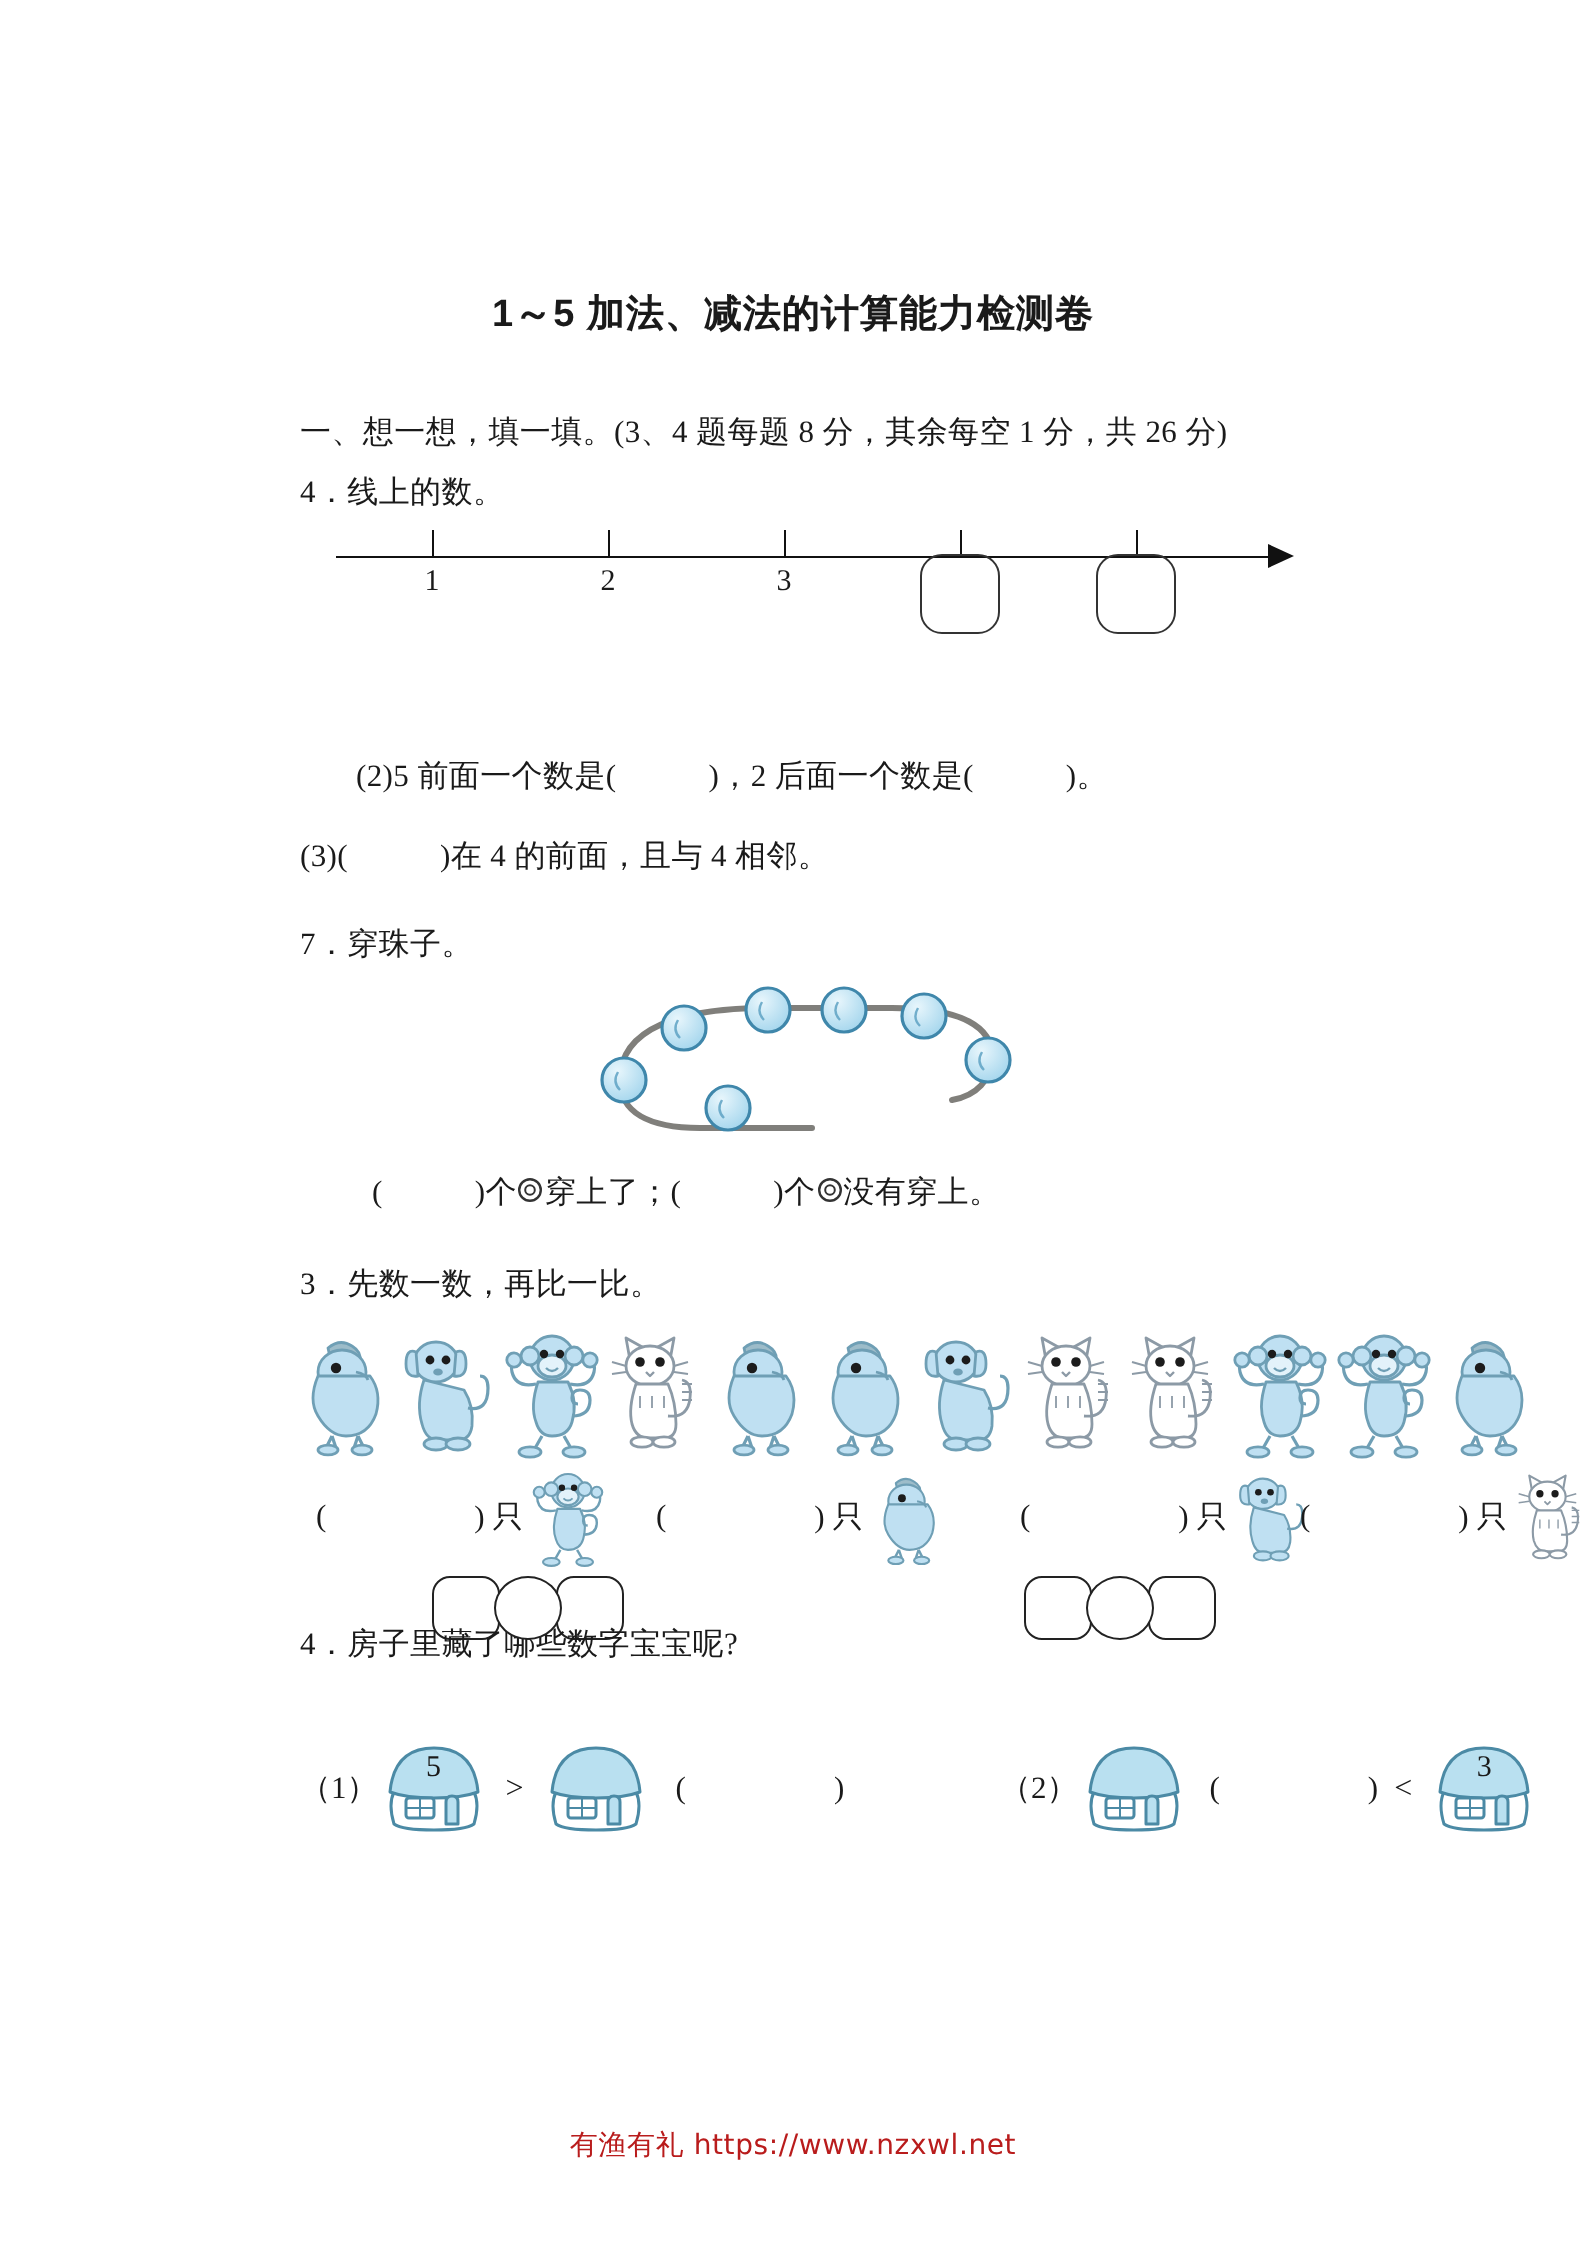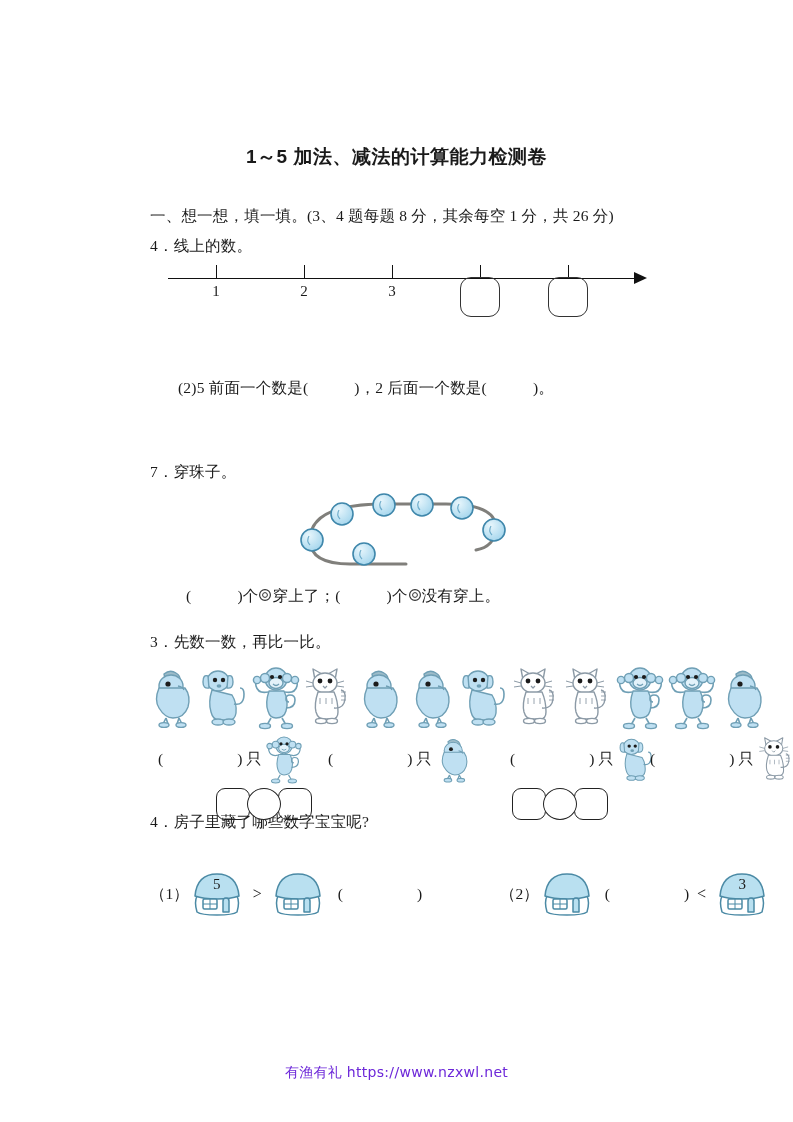--- a/index.html
+++ b/index.html
@@ -114,21 +114,21 @@
   .hrow-item { position: absolute; top: 0; white-space: nowrap; font-size: 15.5px; display: flex; align-items: center; }
   .house { width: 56px; height: 52px; display: inline-block; }
   .op { font-size: 16px; margin: 0 8px; font-family: "Liberation Serif", serif; }
   .paren { font-size: 15.5px; }
 
   
   .footer {
     position: absolute; left: 0; right: 0; top: 1064px;
     text-align: center;
     font-size: 14px;
-    color: #6d28d9;
+    color: #b91c1c;
     font-family: "DejaVu Sans", sans-serif;
     letter-spacing: 0.3px;
   }
 </style>
 </head>
 <body>
 
 <div class="page">
 
   <div class="title">1～5 加法、减法的计算能力检测卷</div>
@@ -153,20 +153,23 @@
 
     <div class="nl-box" style="left:312px;"></div>
     <div class="nl-box" style="left:400px;"></div>
   </div>
 
 
   <div class="qline" style="left:150px; top:378px;margin-left:28px;">
     <span>(2)5 前面一个数是(</span><span class="blank"></span><span>)，2 后面一个数是(</span><span class="blank"></span><span>)。</span>
   </div>
 
+  <div class="qline" style="left:150px; top:418px;">
+    <span>(3)(</span><span class="blank"></span><span>)在 4 的前面，且与 4 相邻。</span>
+  </div>
 
   <div class="section-head" style="left:150px; top:462px;">7．穿珠子。</div>
 
   <div class="beads-wrap">
     <svg width="240" height="80" viewBox="0 0 240 80">
       <defs>
         <radialGradient id="bg1" cx="35%" cy="30%" r="70%">
           <stop offset="0%" stop-color="#e8f6fc"></stop>
           <stop offset="100%" stop-color="#a9d8ee"></stop>
         </radialGradient>

